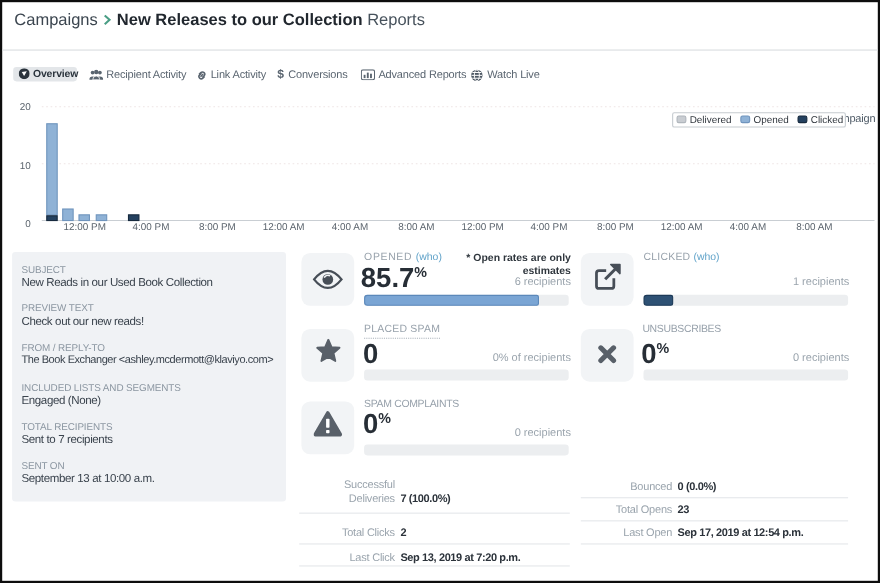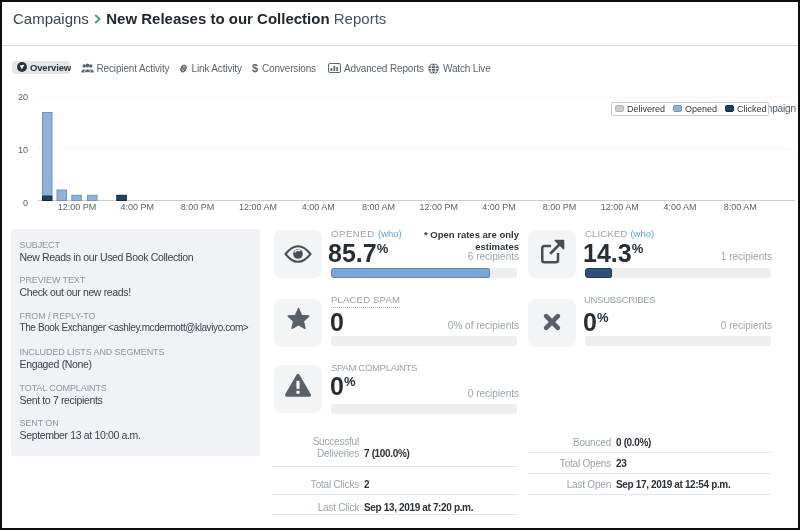--- a/index.html
+++ b/index.html
@@ -131,21 +131,21 @@
 
   <div class="abs" id="panel">
     <div class="plabel" style="top:11px;">SUBJECT</div>
     <div class="pval" style="top:22px;">New Reads in our Used Book Collection</div>
     <div class="plabel" style="top:46px;">PREVIEW TEXT</div>
     <div class="pval" style="top:57px;">Check out our new reads!</div>
     <div class="plabel" style="top:82px;">FROM / REPLY-TO</div>
     <div class="pval" style="top:93px;font-size:10px;letter-spacing:-0.4px;">The Book Exchanger &lt;ashley.mcdermott@klaviyo.com&gt;</div>
     <div class="plabel" style="top:118px;">INCLUDED LISTS AND SEGMENTS</div>
     <div class="pval" style="top:129px;">Engaged (None)</div>
-    <div class="plabel" style="top:154px;">TOTAL COMPLAINTS</div>
+    <div class="plabel" style="top:154px;">TOTAL RECIPIENTS</div>
     <div class="pval" style="top:165px;">Sent to 7 recipients</div>
     <div class="plabel" style="top:189px;">SENT ON</div>
     <div class="pval" style="top:200px;">September 13 at 10:00 a.m.</div>
   </div>
 
   <div class="abs ibox" style="left:272px;top:228px;">
     <svg width="28" height="26" viewBox="0 0 32 30" fill="none" stroke="#474e57" stroke-width="2.4">
       <path d="M1.6 15 C7 8.2 11.7 6 16 6 C20.3 6 25 8.2 30.4 15 C25 21.8 20.3 24 16 24 C11.7 24 7 21.8 1.6 15 Z"></path>
       <circle cx="16" cy="15" r="5.6" fill="#474e57" stroke="none"></circle>
       <path d="M12.2 13.2 a4.6 4.6 0 0 1 6.2-1.9" stroke="#f2f4f6" stroke-width="1.7"></path>
@@ -160,21 +160,20 @@
     </div>
 
   <div class="abs ibox" style="left:525.5px;top:228px;">
     <svg width="26" height="26" viewBox="0 0 28 28" fill="none" stroke="#474e57" stroke-width="2.7" style="margin-bottom:5px;">
       <path d="M20.5 15 V22.5 A2.5 2.5 0 0 1 18 25 H6 A2.5 2.5 0 0 1 3.5 22.5 V10 A2.5 2.5 0 0 1 6 7.5 H13"></path>
       <path d="M22.5 5.5 L12 16" stroke-width="3"></path>
       <path d="M17.5 1.5 H26.5 V10.5 Z" fill="#474e57" stroke="#474e57" stroke-width="1.5" stroke-linejoin="round"></path>
     </svg>
   </div>
   <div class="abs slabel" style="left:583px;top:226px;">CLICKED <span class="who">(who)</span></div>
-  <div class="abs bignum" style="left:581px;top:237px;">14.3<sup>%</sup></div>
   <div class="abs rsmall" style="left:650px;top:249px;width:120px;text-align:right;">1 recipients</div>
   <div class="abs track" style="left:582.5px;top:265.5px;width:186px;">
       <div class="fill" style="width:27px;background:#2e5174;border:1px solid #1d3a58;"></div>
     </div>
 
   <div class="abs ibox" style="left:272px;top:297px;">
     <svg width="23" height="22" viewBox="0 0 28 27" style="margin-bottom:8px;">
         <path d="M14 1 L17.6 9.2 L26.5 10 L19.8 16 L21.8 24.8 L14 20.2 L6.2 24.8 L8.2 16 L1.5 10 L10.4 9.2 Z" fill="#596069" stroke="#596069" stroke-width="2" stroke-linejoin="round"></path>
       </svg>
   </div>

